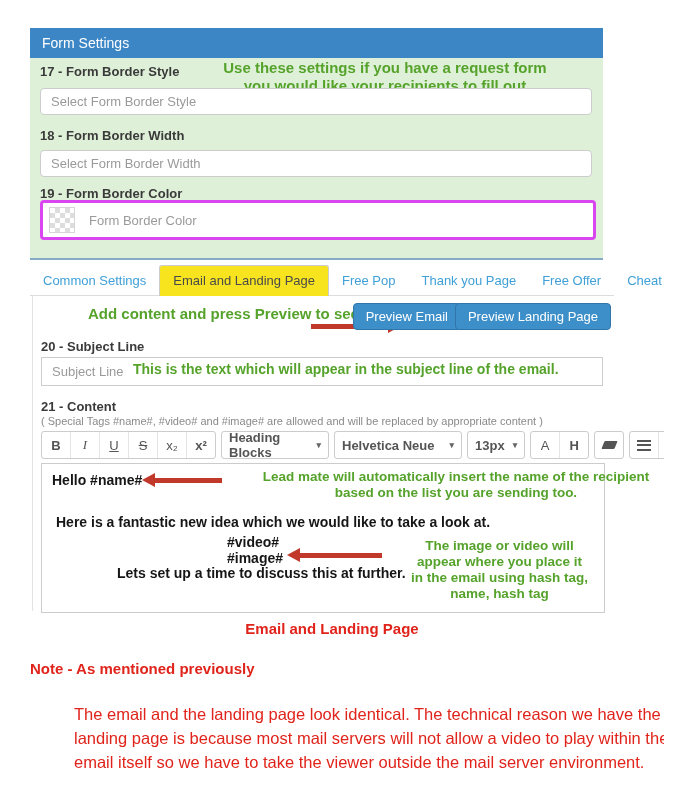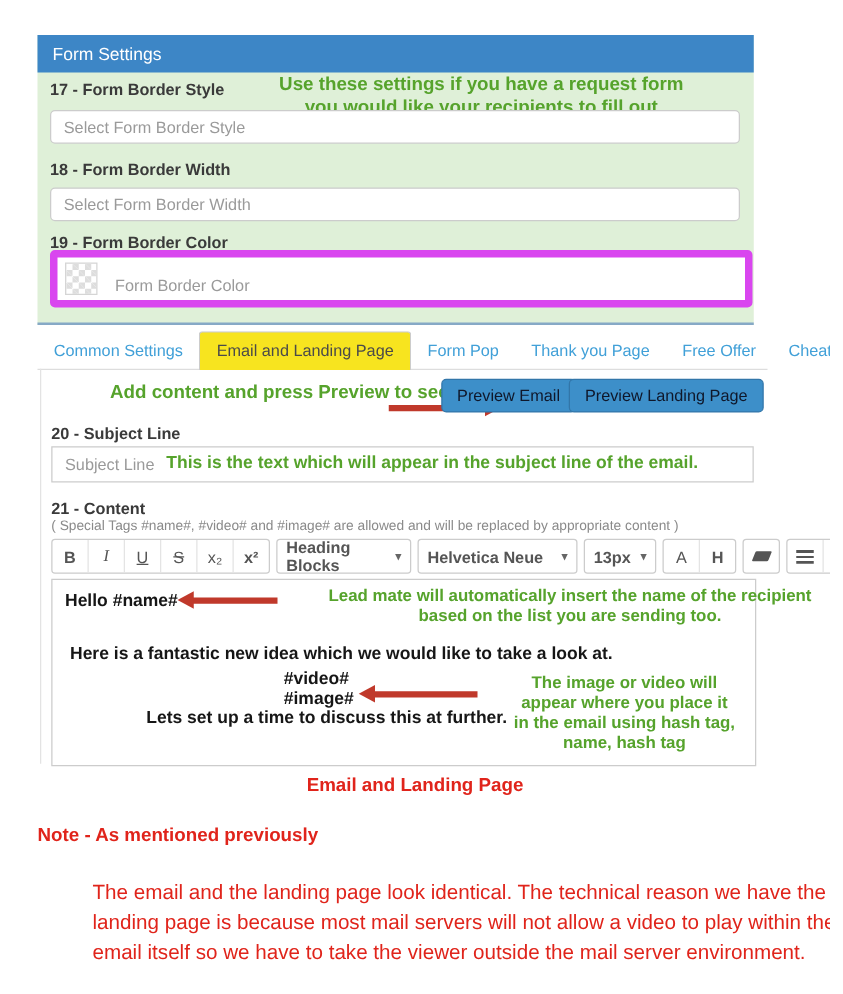--- a/index.html
+++ b/index.html
@@ -12,40 +12,40 @@
   .panel-header{position:absolute;left:0;top:0;right:0;height:30px;background:#3d86c6;
     color:#fff;font-size:14px;line-height:30px;padding-left:12px;}
   .top-note{position:absolute;left:150px;top:31px;width:410px;text-align:center;
     color:#56a32c;font-weight:bold;font-size:15px;line-height:18px;}
   .f-label{position:absolute;left:10px;font-size:13px;font-weight:bold;color:#3a3a3a;}
   .f-input{position:absolute;left:10px;width:530px;height:17px;border:1px solid #ccc;
     border-radius:4px;padding:4px 10px;font-size:13px;color:#555;background:#fff;
     font-family:"Liberation Sans",sans-serif;outline:none;}
   .f-input::placeholder{color:#9a9a9a;opacity:1;}
   .color-field{position:absolute;left:10px;top:172px;width:538px;height:26px;background:#fff;
-    border:6px solid #d946ef;border-radius:4px;display:flex;align-items:flex-end;gap:14px;
+    border:3px solid #d946ef;border-radius:4px;display:flex;align-items:center;gap:14px;
     padding:4px 6px;cursor:pointer;}
   .swatch{width:24px;height:24px;border:1px solid #d5d5d5;background-color:#fff;
     background-image:linear-gradient(45deg,#ddd 25%,transparent 25%,transparent 75%,#ddd 75%),
       linear-gradient(45deg,#ddd 25%,transparent 25%,transparent 75%,#ddd 75%);
     background-size:10px 10px;background-position:0 0,5px 5px;}
   .color-field span.txt{font-size:13px;color:#9a9a9a;}
 
   
   .tabs{position:absolute;left:30px;top:264px;width:584px;height:31px;display:flex;
     align-items:flex-end;border-bottom:1px solid #ddd;font-size:13px;}
   .tab{padding:7px 13px;color:#41a0d8;cursor:pointer;white-space:nowrap;}
   .tab.active{background:#f7e41f;color:#4a4a4a;border:1px solid #ccc;border-bottom:none;
     border-radius:3px 3px 0 0;margin-bottom:-1px;padding:7px 13px 8px;}
 
   
   .tab-content{position:absolute;left:32px;top:295px;width:580px;height:316px;
     border-left:1px solid #e3e3e3;}
   .add-note{position:absolute;left:55px;top:10px;color:#56a32c;font-weight:bold;font-size:15px;}
-  .btn{position:absolute;top:8px;height:27px;background:#3d8fc9;color:#0f172a;font-size:13px;
+  .btn{position:absolute;top:8px;height:27px;background:#3d8fc9;color:#ffffff;font-size:13px;
     border:1px solid #3276a9;border-radius:4px;padding:0 12px;display:flex;align-items:center;
     cursor:pointer;font-family:"Liberation Sans",sans-serif;}
   .btn.email{right:152px;}
   .btn.landing{right:2px;margin-left:16px;}
 
   
   .arrow{position:absolute;height:14px;}
   .arrow .shaft{position:absolute;top:5px;height:5px;background:#c0392b;}
   .arrow.right .shaft{left:0;right:12px;}
   .arrow.left  .shaft{left:12px;right:0;}
@@ -114,21 +114,21 @@
     <div class="f-label" style="top:158px">19 - Form Border Color</div>
     <div class="color-field">
       <span class="swatch"></span>
       <span class="txt">Form Border Color</span>
     </div>
   </section>
 
   <nav class="tabs">
     <div class="tab">Common Settings</div>
     <div class="tab active">Email and Landing Page</div>
-    <div class="tab">Form Pop</div>
+    <div class="tab">Free Pop</div>
     <div class="tab">Thank you Page</div>
     <div class="tab">Free Offer</div>
     <div class="tab">Cheat Sheet ( Docx )</div>
   </nav>
 
   <div class="tab-content">
 
     <div class="add-note">Add content and press Preview to see how</div>
 
     <div class="arrow right" style="left:278px;top:24px;width:90px">

